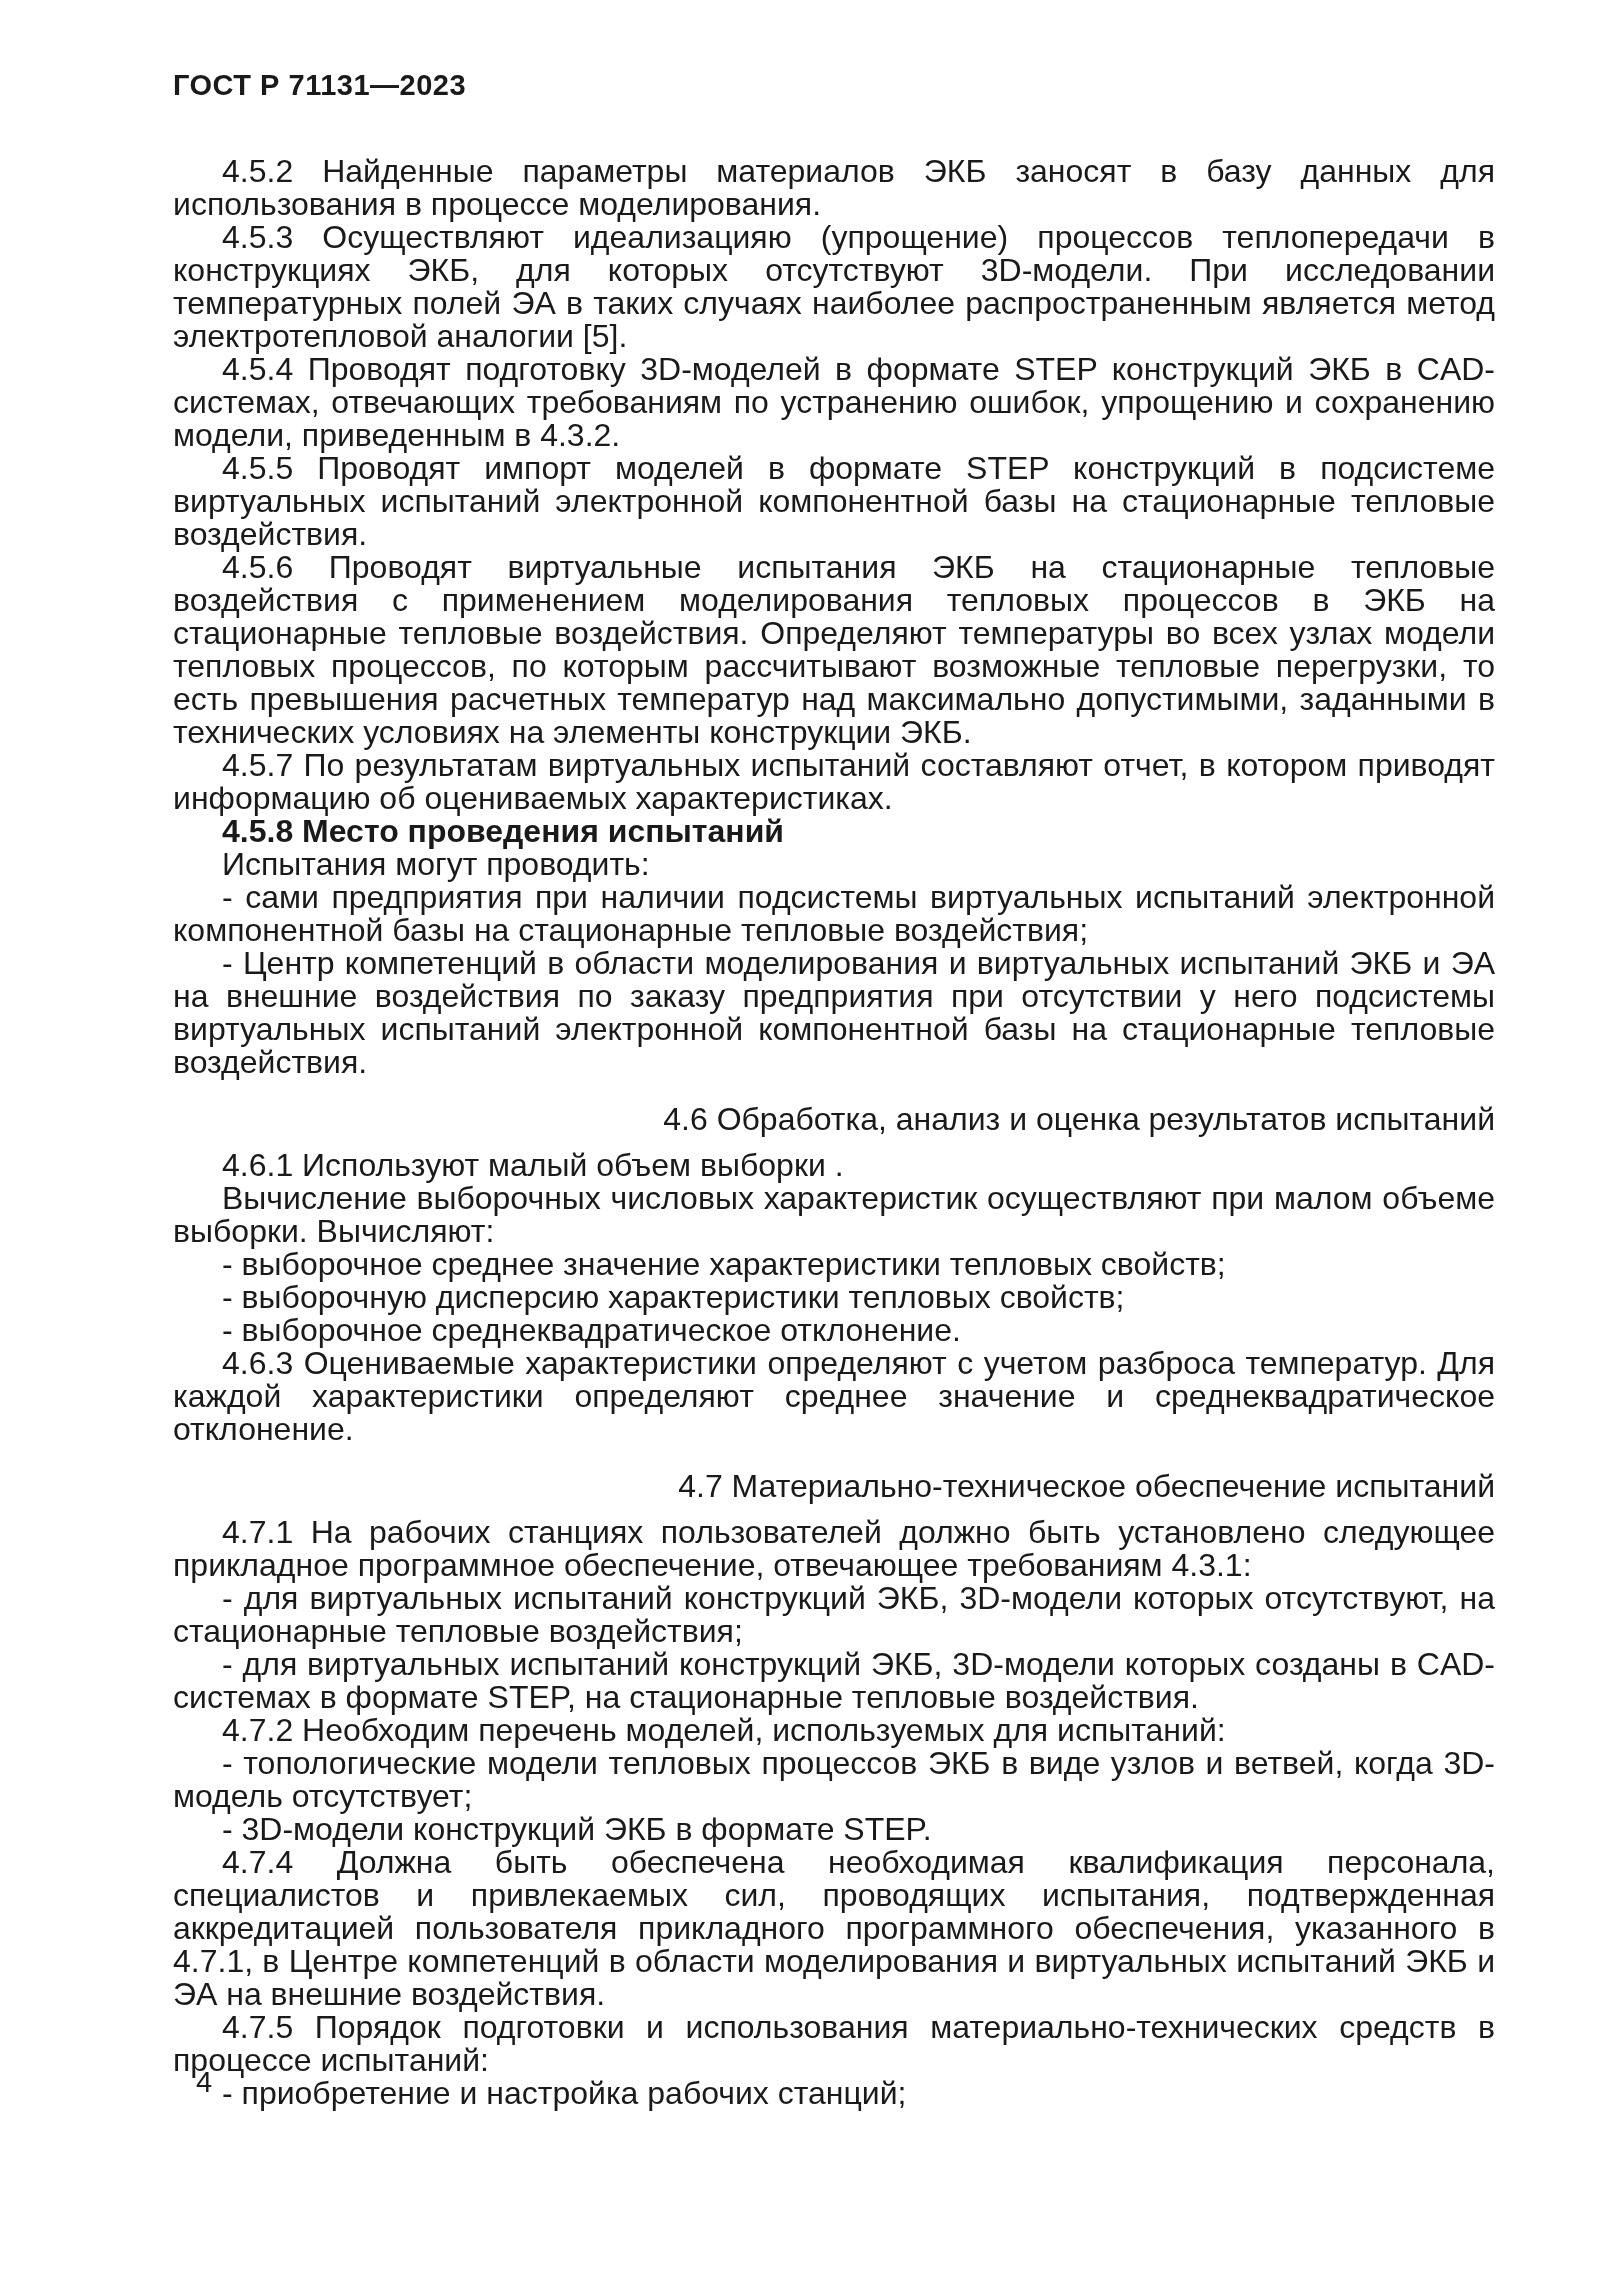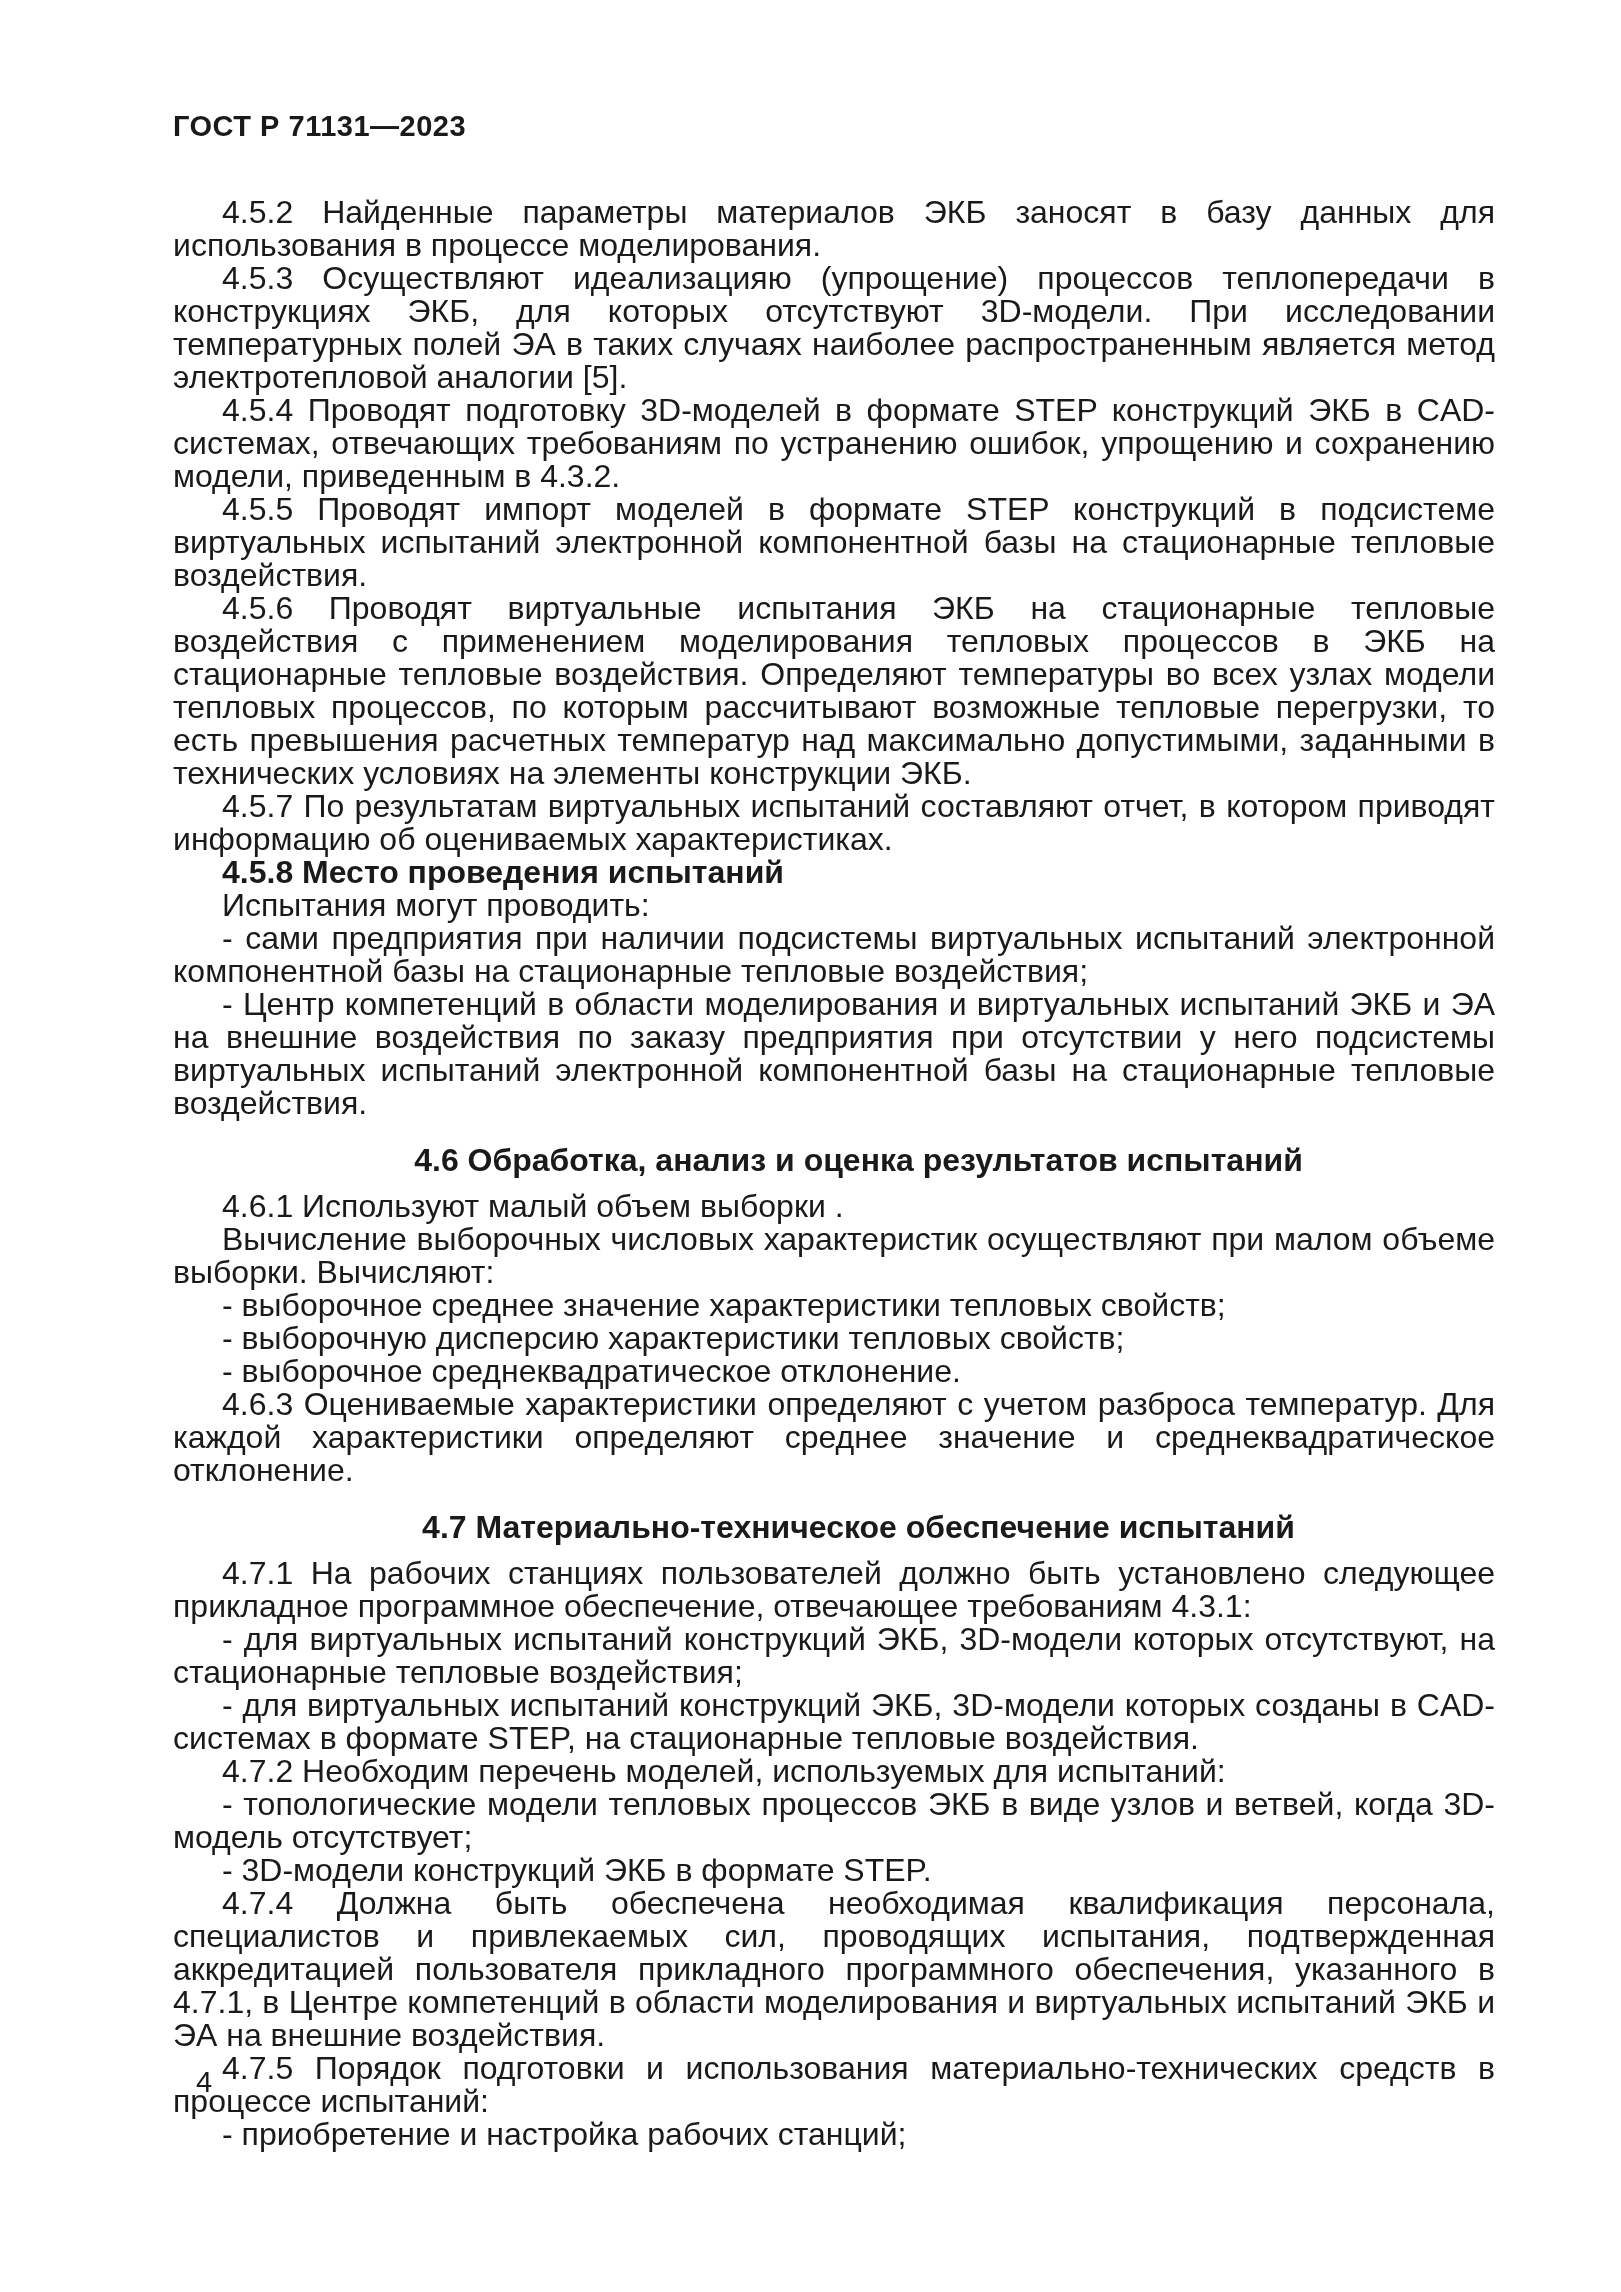--- a/index.html
+++ b/index.html
@@ -10,21 +10,21 @@
   .page {
     position: relative;
     width: 1621px;
     height: 2293px;
     margin: 0 auto;
     background: #ffffff;
     color: #1a1a1a;
     font-family: "Liberation Sans", sans-serif;
     overflow: hidden;
     box-sizing: border-box;
-    padding: 110px 126px 0 173px;
+    padding: 69px 126px 0 173px;
   }
   .doc-code {
     font-size: 29px;
     line-height: 33px;
     font-weight: bold;
     letter-spacing: 0.5px;
     margin: 0 0 53px 0;
   }
   .doc-content p {
     margin: 0;
@@ -32,23 +32,23 @@
     line-height: 33px;
     text-align: justify;
     text-indent: 49px;
     hyphens: auto;
     -webkit-hyphens: auto;
   }
   .doc-content p.run-in-heading {
     font-weight: bold;
   }
   .doc-content p.section-heading {
-    font-weight: bold;
+    font-weight: normal;
     margin: 23.5px 0 13.7px 0;
-    text-align: center;
+    text-align: right;
   }
   .page-number {
     position: absolute;
     left: 196px;
     top: 2066px;
     font-size: 29px;
     line-height: 33px;
   }
 </style>
 </head>

